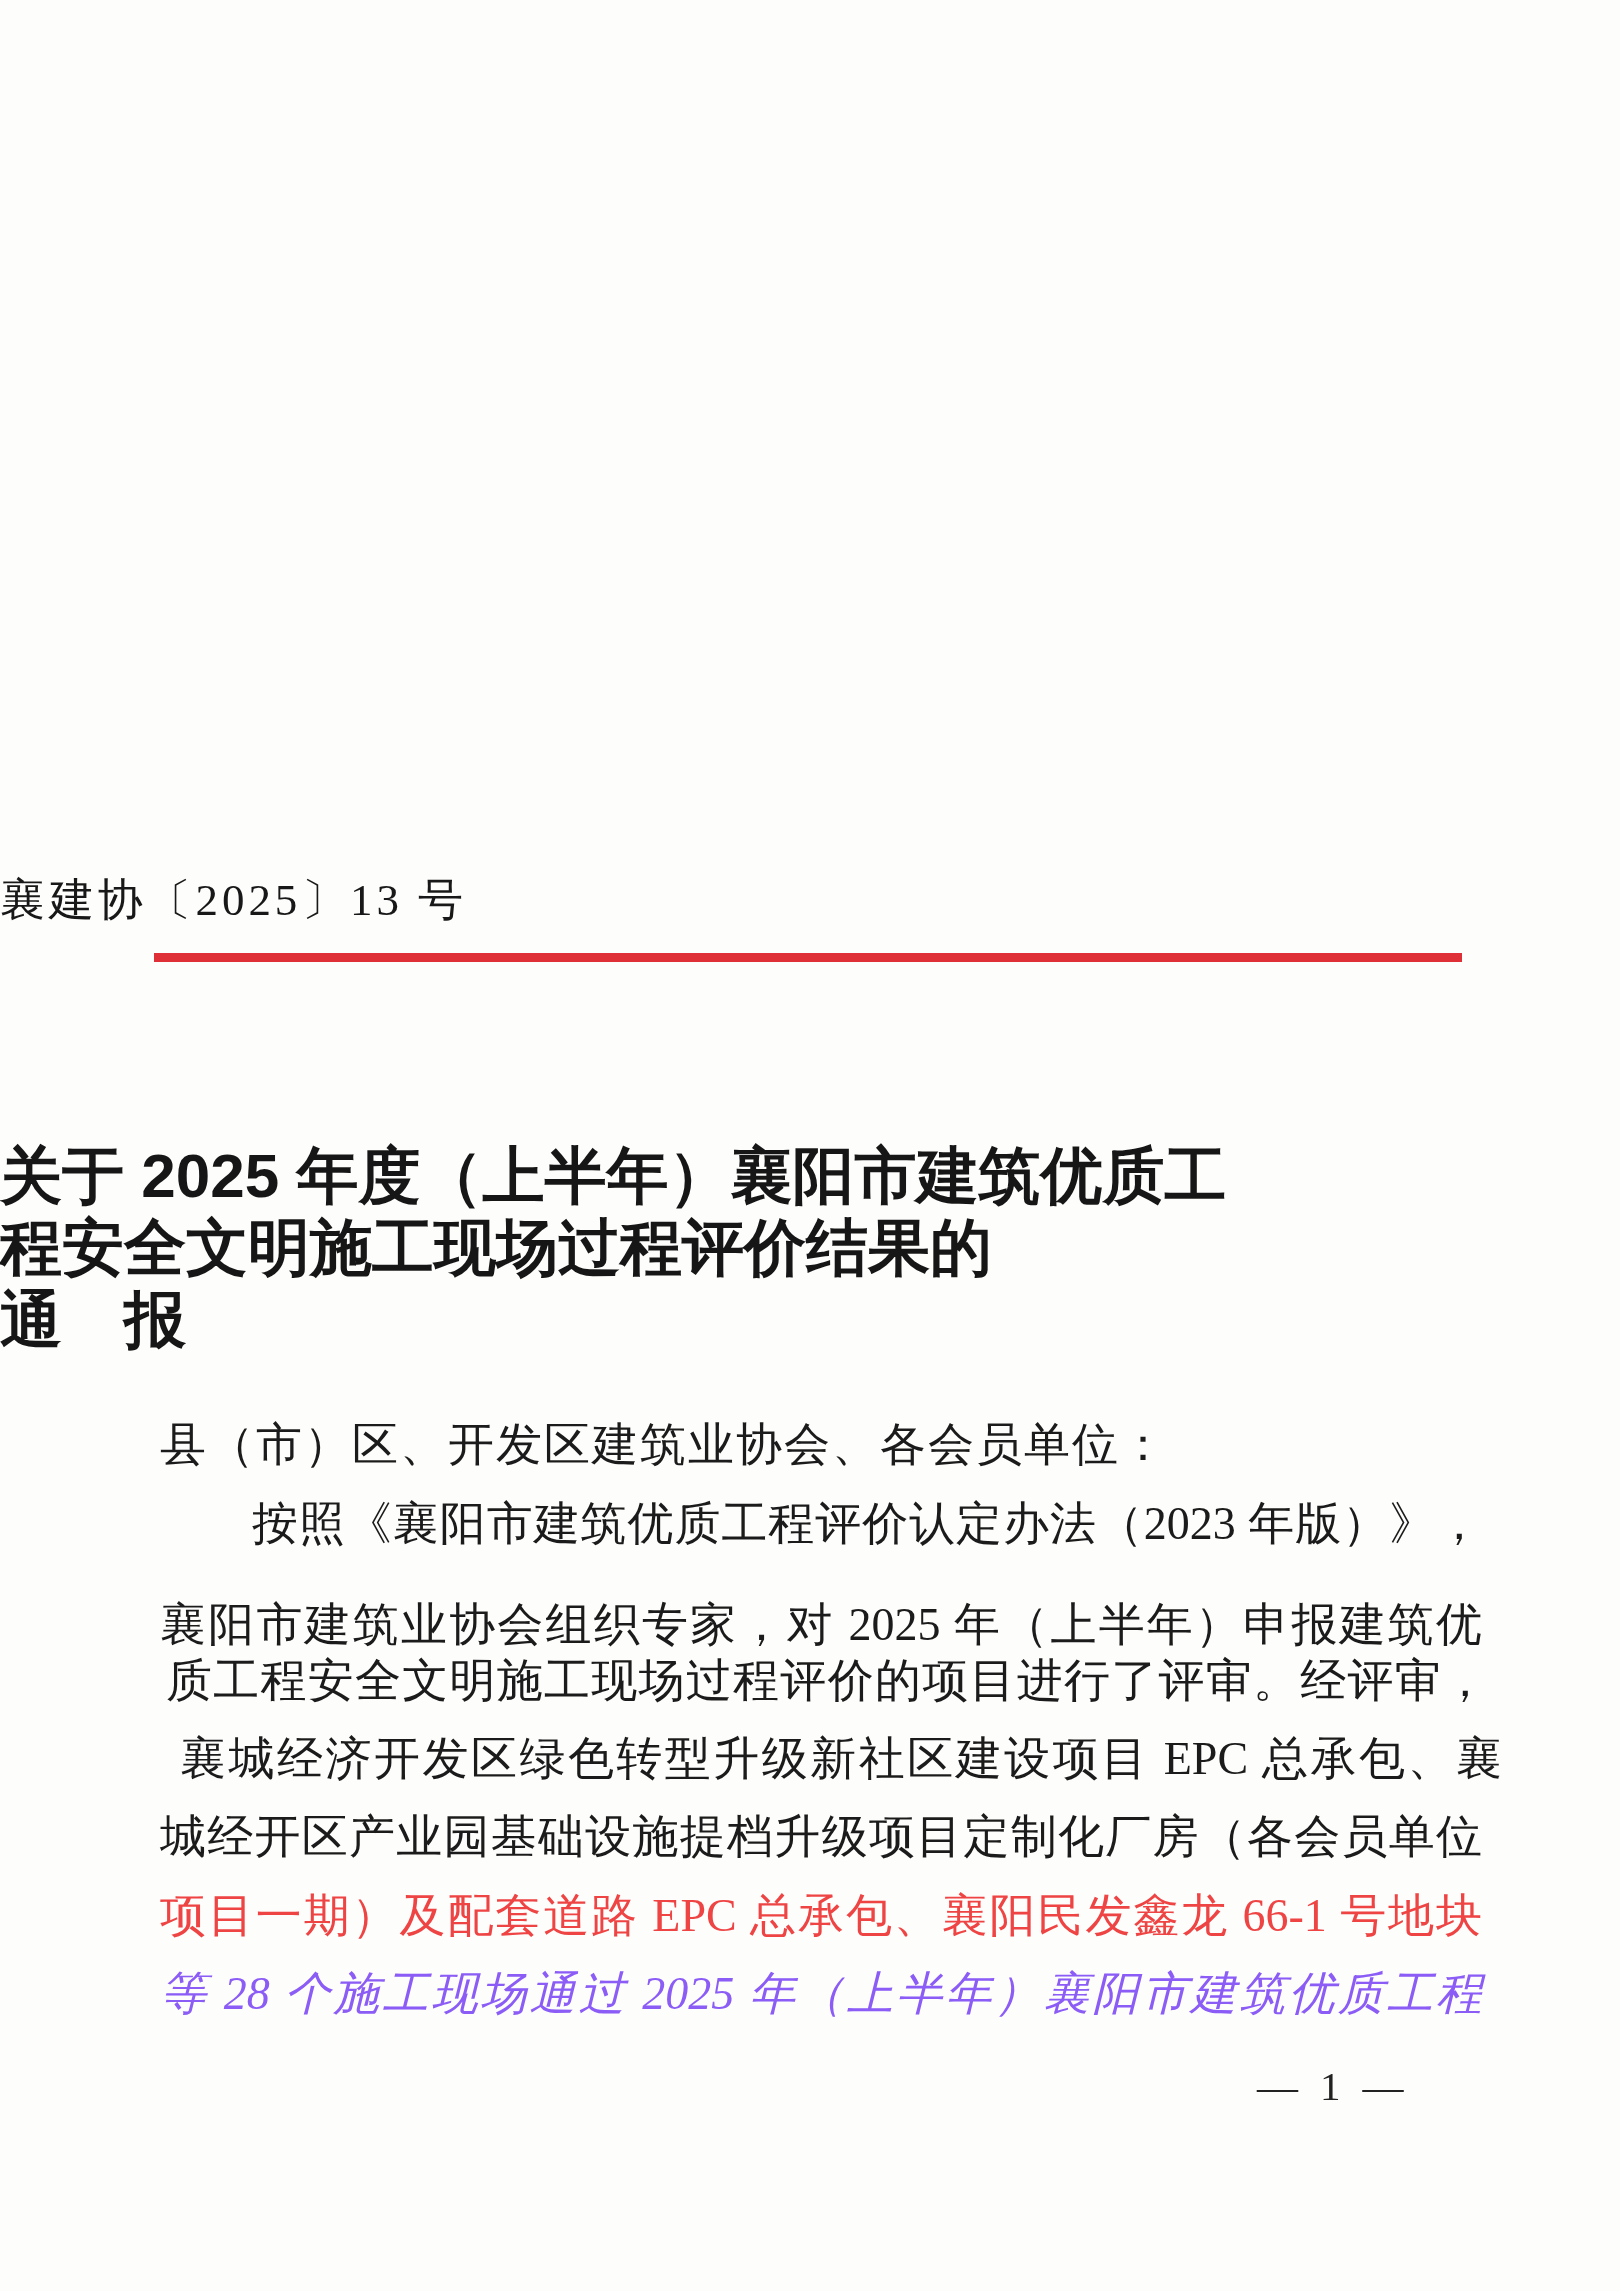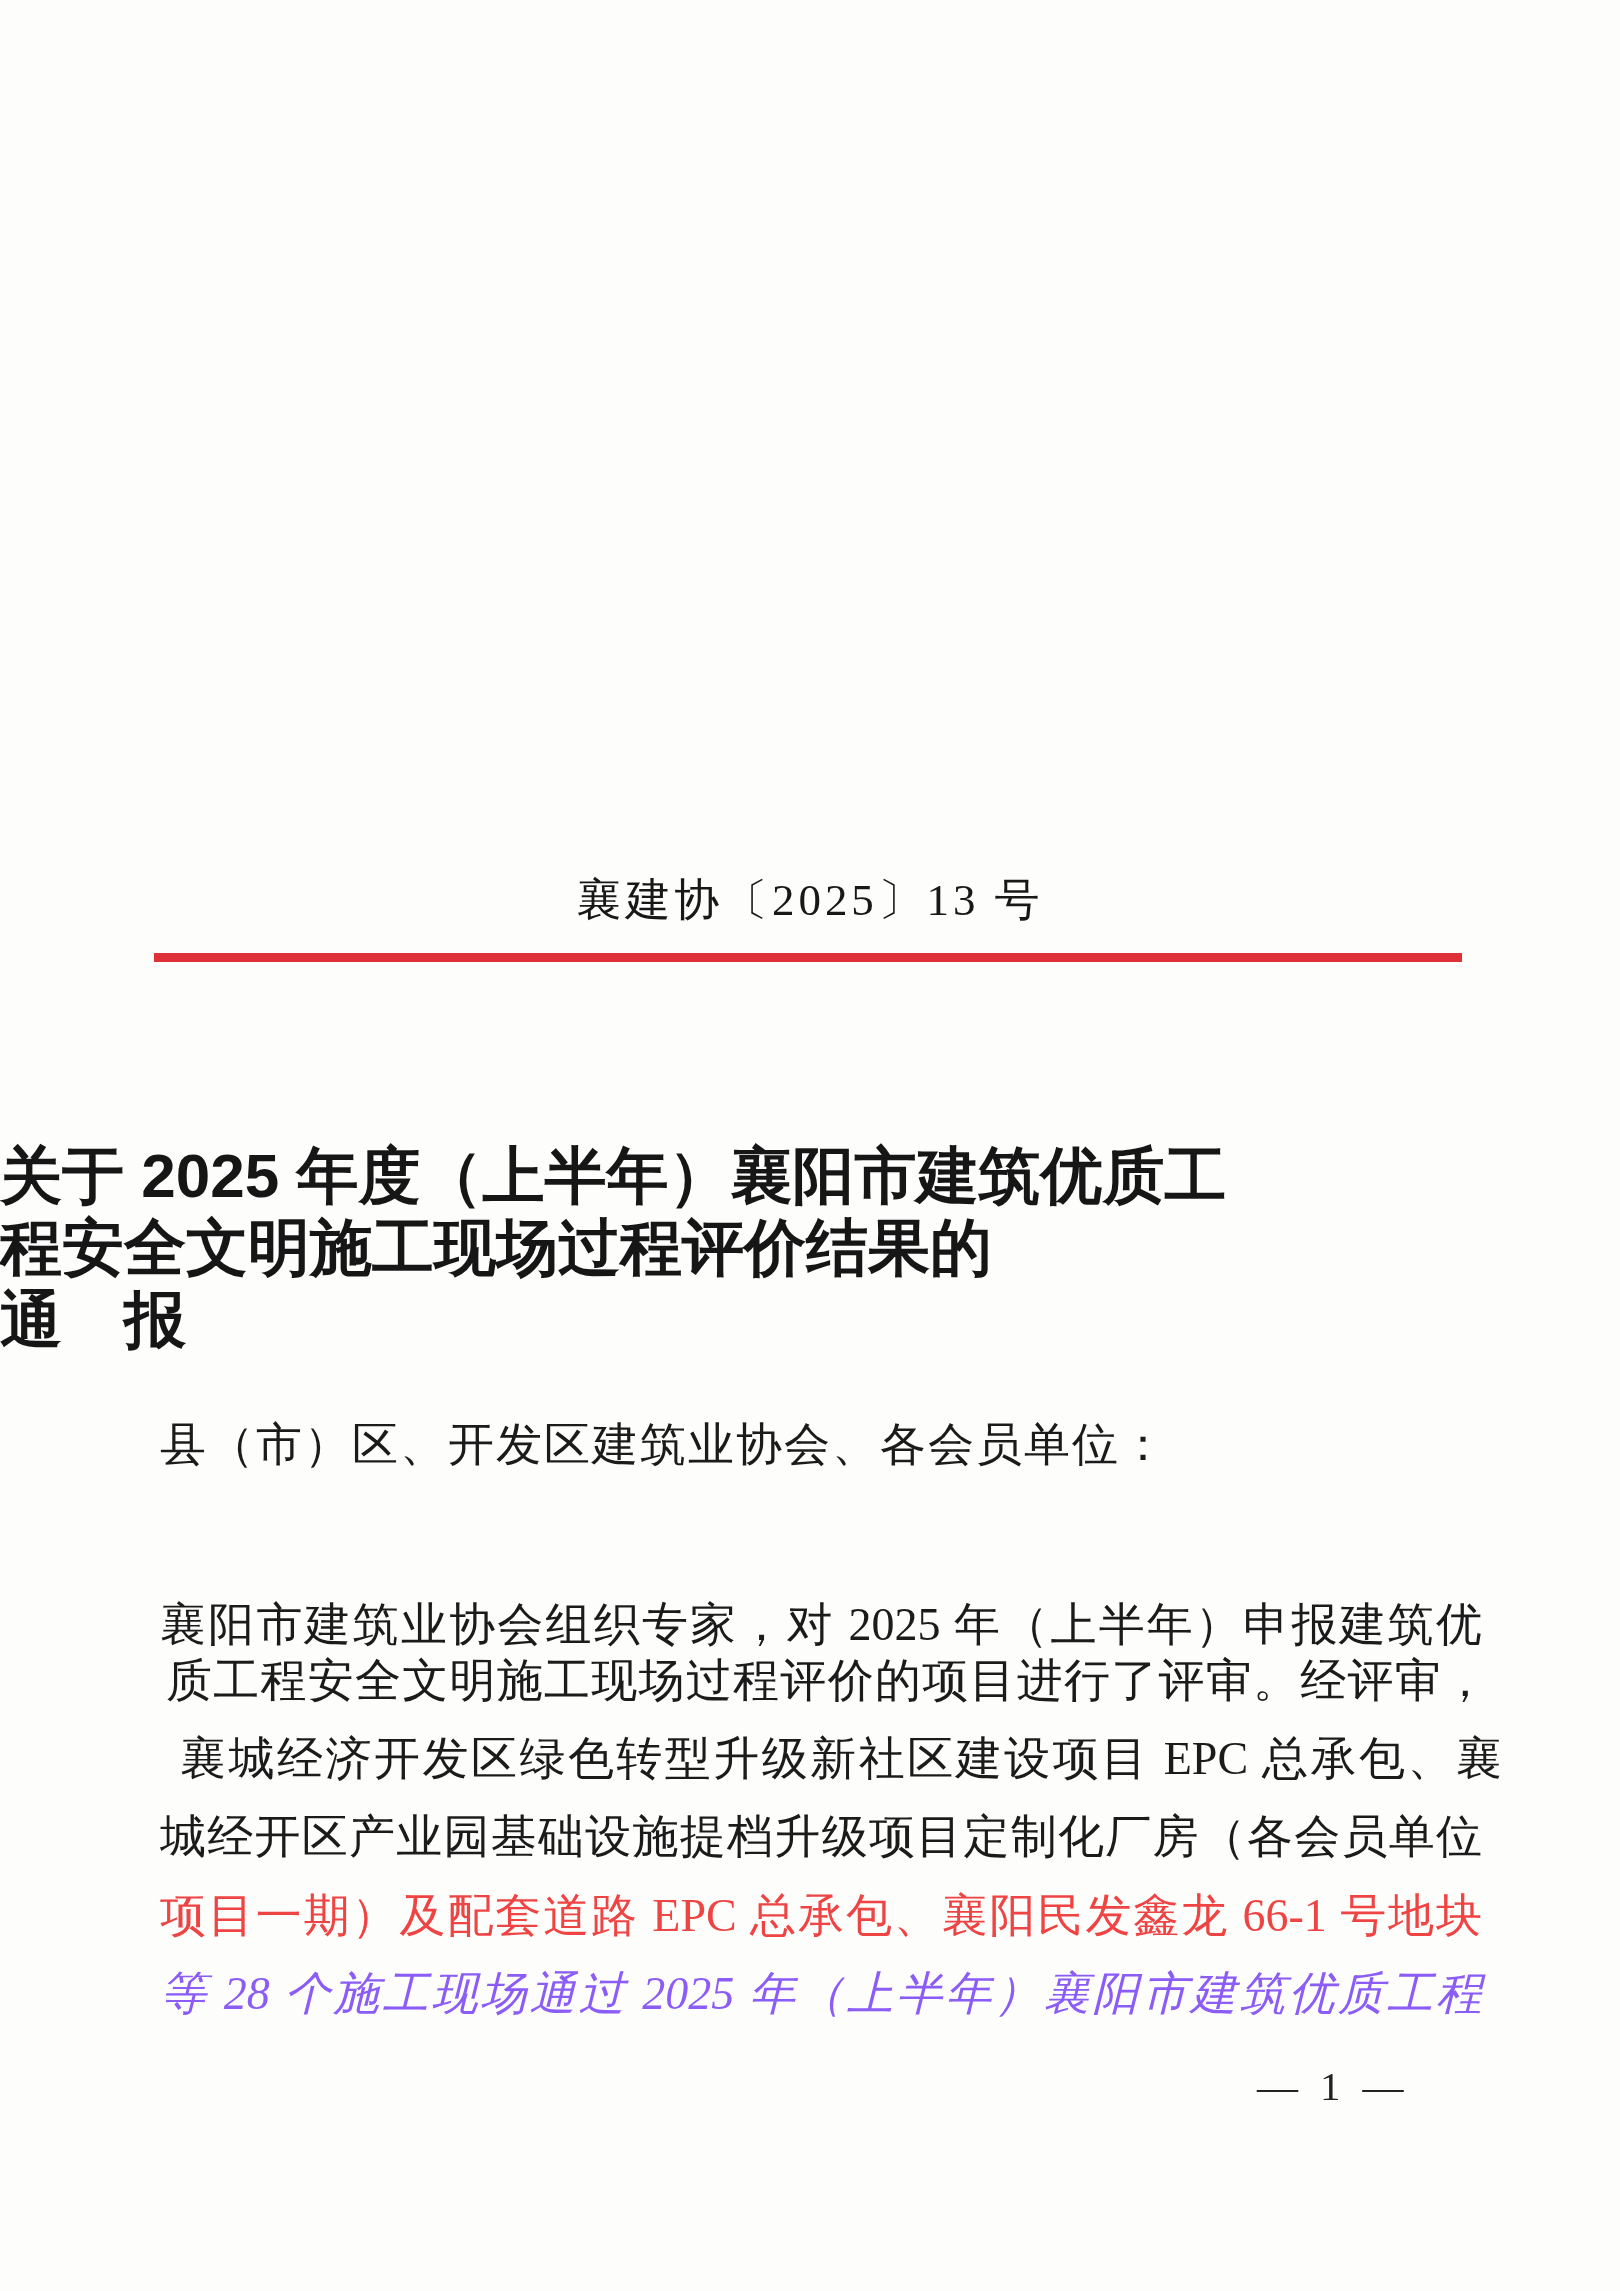--- a/index.html
+++ b/index.html
@@ -30,21 +30,21 @@
     display: inline-block;
     transform: scaleY(1.42);
     transform-origin: 50% 50%;
     letter-spacing: -5.9px;
     white-space: nowrap;
   }
   
   .doc-number {
     position: absolute;
     top: 870px; left: 0; width: 100%;
-    text-align: center;
+    text-align: left;
     font-size: 45px;
     letter-spacing: 3.9px;
     color: #181818;
     font-family: "Liberation Serif", "DejaVu Serif", serif;
   }
   
   .red-rule {
     position: absolute;
     top: 953px; left: 154px;
     width: 1308px; height: 8.8px;
@@ -112,20 +112,21 @@
   <div class="red-rule" style="background: rgb(222, 48, 54);"></div>
 
   <div class="doc-heading">
     <div>关于 2025 年度（上半年）襄阳市建筑优质工</div>
     <div>程安全文明施工现场过程评价结果的</div>
     <div>通　报</div>
   </div>
 
   <div class="salutation" style="color: rgb(27, 27, 27);">县（市）区、开发区建筑业协会、各会员单位：</div>
 
+  <div class="body-line indent bl-0" style="color: rgb(27, 27, 27);">按照《襄阳市建筑优质工程评价认定办法（2023 年版）》，</div>
   <div class="body-line bl-1" style="color: rgb(27, 27, 27);">襄阳市建筑业协会组织专家，对 2025 年（上半年）申报建筑优</div>
   <div class="body-line bl-2" style="color: rgb(27, 27, 27); margin-left: 6px;">质工程安全文明施工现场过程评价的项目进行了评审。经评审，</div>
   <div class="body-line bl-3" style="color: rgb(27, 27, 27); margin-left: 20px;">襄城经济开发区绿色转型升级新社区建设项目 EPC 总承包、襄</div>
   <div class="body-line bl-4" style="color: rgb(27, 27, 27);">城经开区产业园基础设施提档升级项目定制化厂房（各会员单位</div>
   <div class="body-line bl-5" style="color: #ef4444;">项目一期）及配套道路 EPC 总承包、襄阳民发鑫龙 66-1 号地块</div>
   <div class="body-line bl-6" style="color: #8b5cf6; font-style: italic;">等 28 个施工现场通过 2025 年（上半年）襄阳市建筑优质工程</div>
 
   <div class="page-number">— 1 —</div>
 
 </div>

